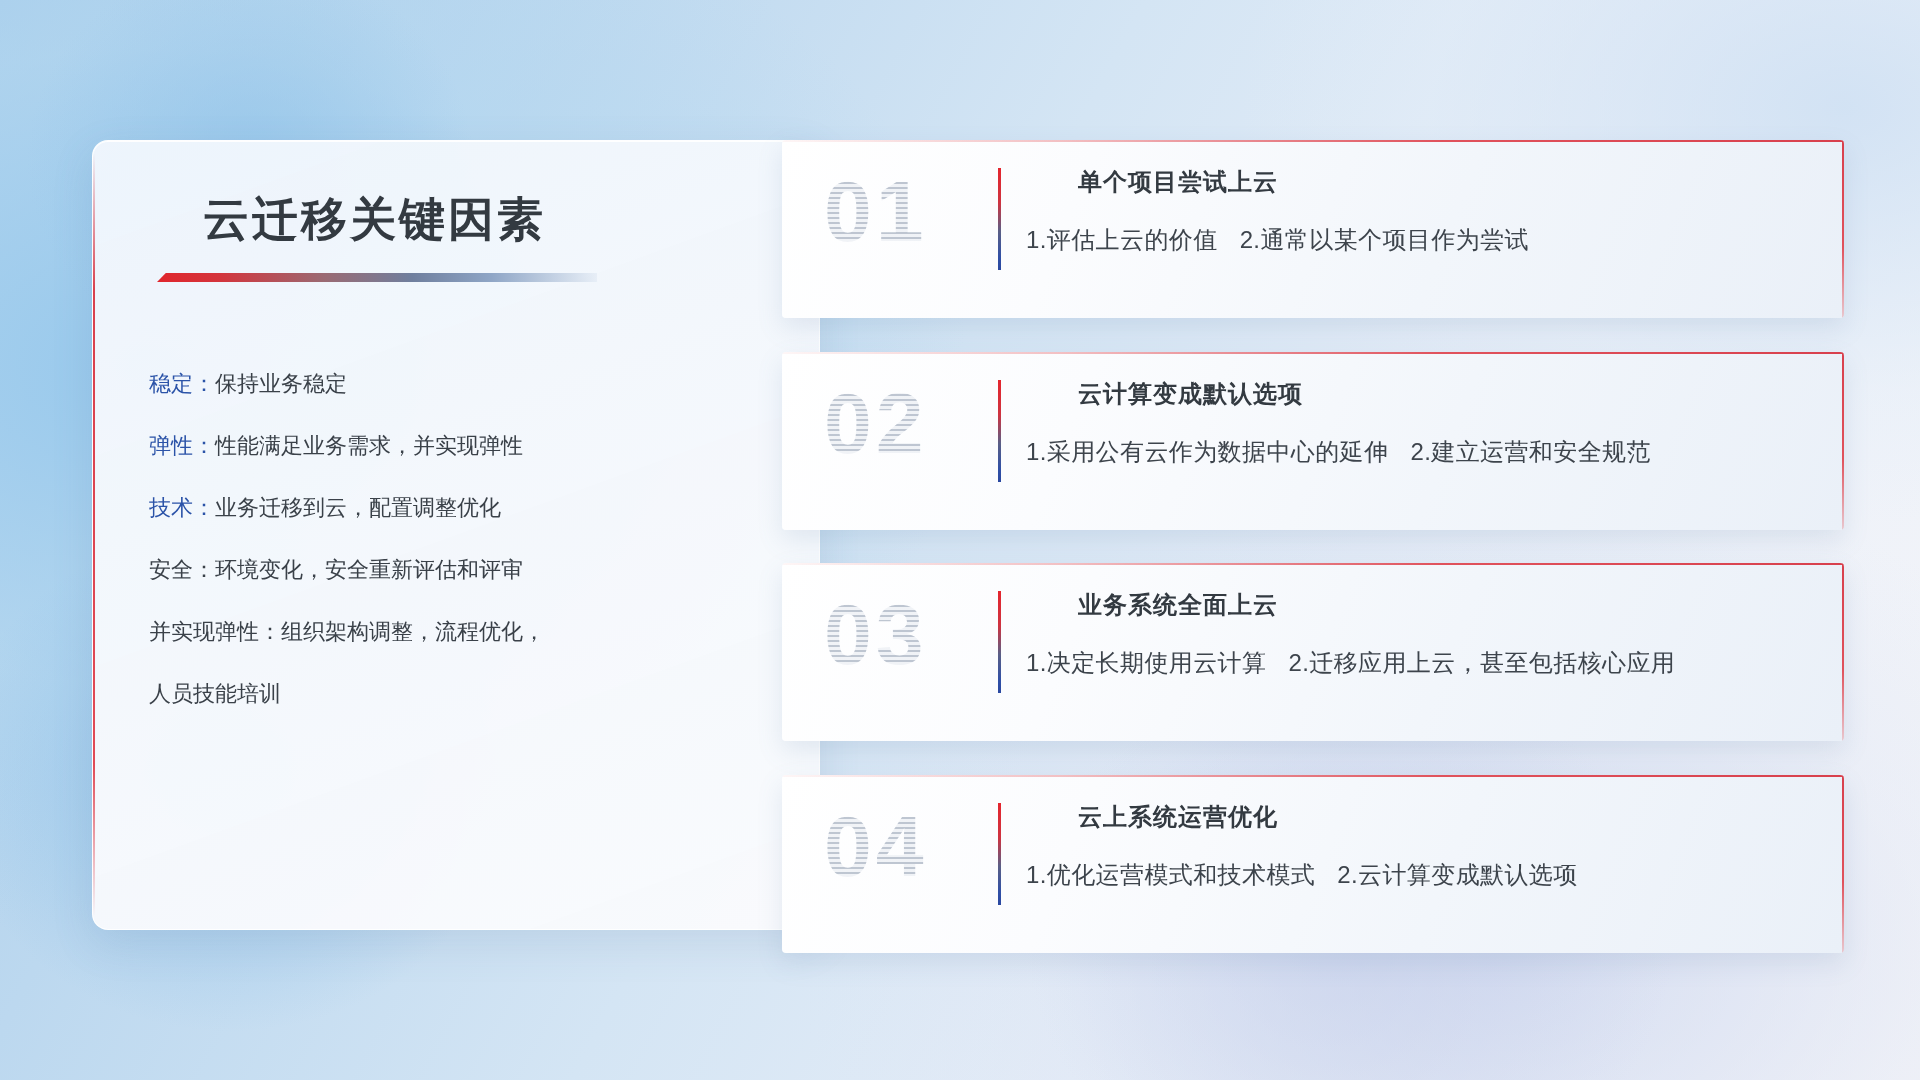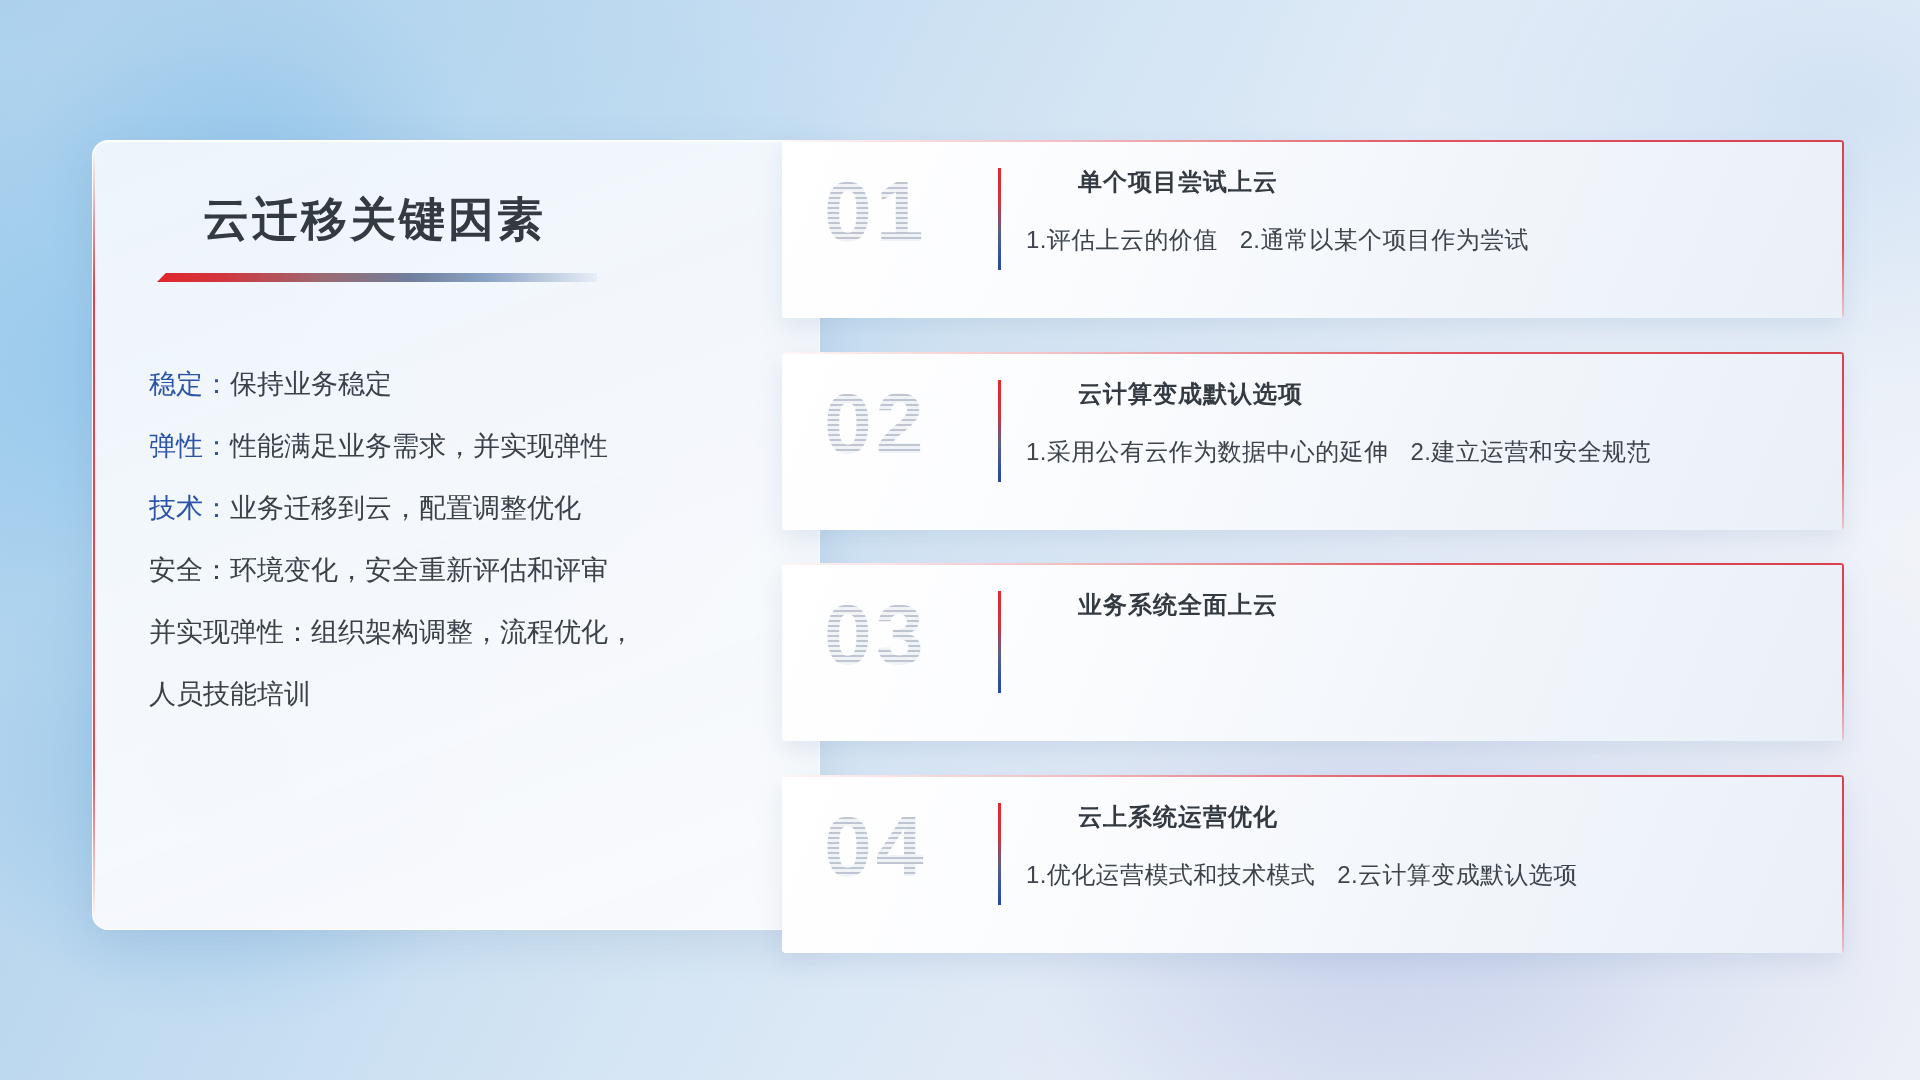--- a/index.html
+++ b/index.html
@@ -52,21 +52,21 @@
   }
   .title-rule{
     position:absolute; left:64px; top:132px; width:440px; height:9px;
     background: linear-gradient(90deg, #e0262c 0%, #d4343c 14%, #9a6a73 38%, #6f7f9e 58%, #8fa6c6 76%, rgba(200,214,232,0.25) 100%);
     clip-path: polygon(2% 0, 100% 0, 100% 100%, 0 100%);
   }
   .panel-list{
     position:absolute; left:56px; top:212px; right:36px;
   }
   .panel-item{
-    font-size:27px; line-height:62px; color:#3a4149; white-space:nowrap;
+    font-size:22px; line-height:62px; color:#3a4149; white-space:nowrap;
   }
   .panel-item .k{ color:#2b53a8; }
   .panel-item .k.plain{ color:#3a4149; }
 
   
   .card{
     position:absolute; left:782px; width:1062px; height:178px;
     border-radius:4px;
     background: linear-gradient(112deg, #ffffff 0%, #fbfcfe 28%, #f2f6fb 62%, #eaf0f8 100%);
     box-shadow: 0 10px 26px rgba(96,130,170,0.15);
@@ -177,20 +177,23 @@
     <div class="card-sub">
       <span>1.采用公有云作为数据中心的延伸</span><span class="gap"></span><span>2.建立运营和安全规范</span>
     </div>
   </div>
 
   <div class="card card-3">
     <div class="card-num-glow">03</div>
     <div class="card-num">03</div>
     <div class="card-divider"></div>
     <div class="card-title">业务系统全面上云</div>
+    <div class="card-sub">
+      <span>1.决定长期使用云计算</span><span class="gap"></span><span>2.迁移应用上云，甚至包括核心应用</span>
+    </div>
   </div>
 
   <div class="card card-4">
     <div class="card-num-glow">04</div>
     <div class="card-num">04</div>
     <div class="card-divider"></div>
     <div class="card-title">云上系统运营优化</div>
     <div class="card-sub">
       <span>1.优化运营模式和技术模式</span><span class="gap"></span><span>2.云计算变成默认选项</span>
     </div>

